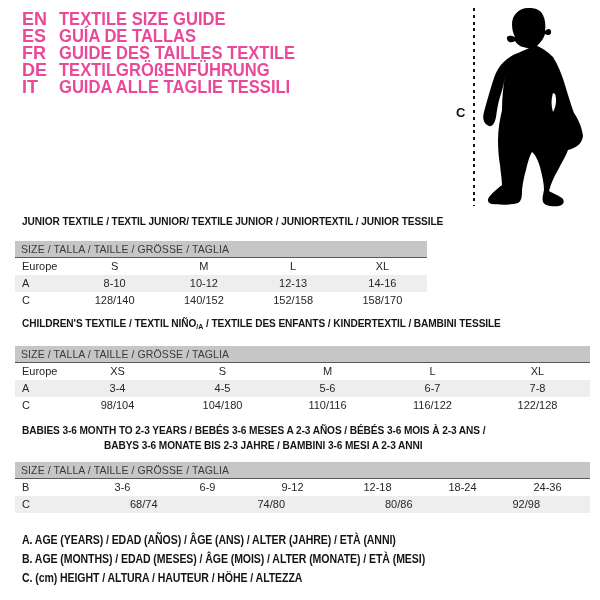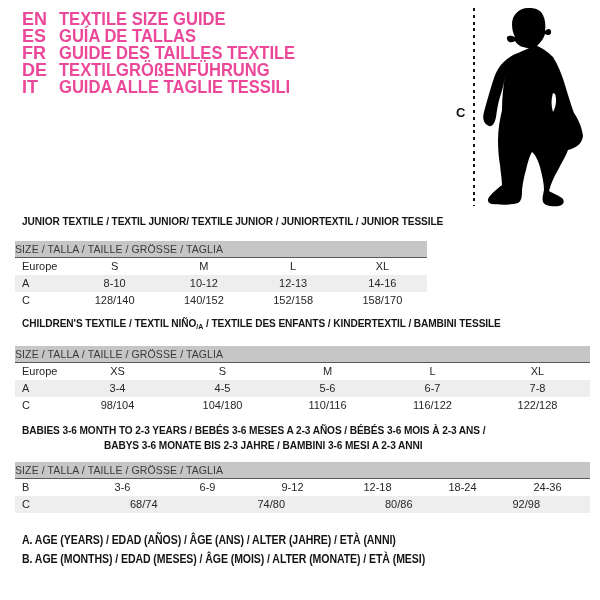--- a/index.html
+++ b/index.html
@@ -27,21 +27,21 @@
   .title-children { top:317px; }
   .title-babies { top:423px; line-height:15px; }
   .subsc { font-size:8px; vertical-align:-2px; letter-spacing:0; }
 
   
   .sizetable { position:absolute; left:15px; }
   .tbl-junior { top:241px; width:412px; }
   .tbl-children { top:346px; width:575px; }
   .tbl-babies { top:462px; width:575px; }
   .st-header { height:16px; line-height:16px; background:#c6c6c6; border-bottom:1px solid #595959;
-    font-size:10.5px; color:#3a3a3a; letter-spacing:0.1px; }
+    padding-left:6px; font-size:10.5px; color:#3a3a3a; letter-spacing:0.1px; }
   .st-row { display:flex; height:17px; line-height:17px; font-size:11px; color:#262626; }
   .sizetable > .st-row:nth-child(3) { background:#eeeeee; }
   .st-label { padding-left:7px; }
   .tbl-junior .st-label { width:48px; }
   .tbl-children .st-label { width:43px; }
   .tbl-babies .st-label { width:58px; }
   .st-cell { flex:1 1 0; text-align:center; }
 
   
   .legend { position:absolute; left:22px; top:531px; }
@@ -170,15 +170,16 @@
       <div class="st-cell">68/74</div>
       <div class="st-cell">74/80</div>
       <div class="st-cell">80/86</div>
       <div class="st-cell">92/98</div>
     </div>
   </div>
 
   <div class="legend">
     <div class="legend-line"><span class="cond">A. AGE (YEARS) / EDAD (AÑOS) / ÂGE (ANS) / ALTER (JAHRE) / ETÀ (ANNI)</span></div>
     <div class="legend-line"><span class="cond">B. AGE (MONTHS) / EDAD (MESES) / ÂGE (MOIS) / ALTER (MONATE) / ETÀ (MESI)</span></div>
+    <div class="legend-line"><span class="cond">C. (cm) HEIGHT / ALTURA / HAUTEUR / HÖHE / ALTEZZA</span></div>
   </div>
 
 </div>
 
 </body></html>

